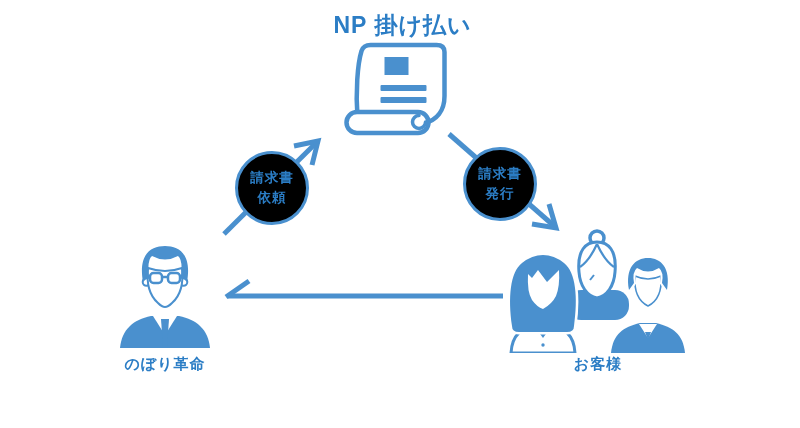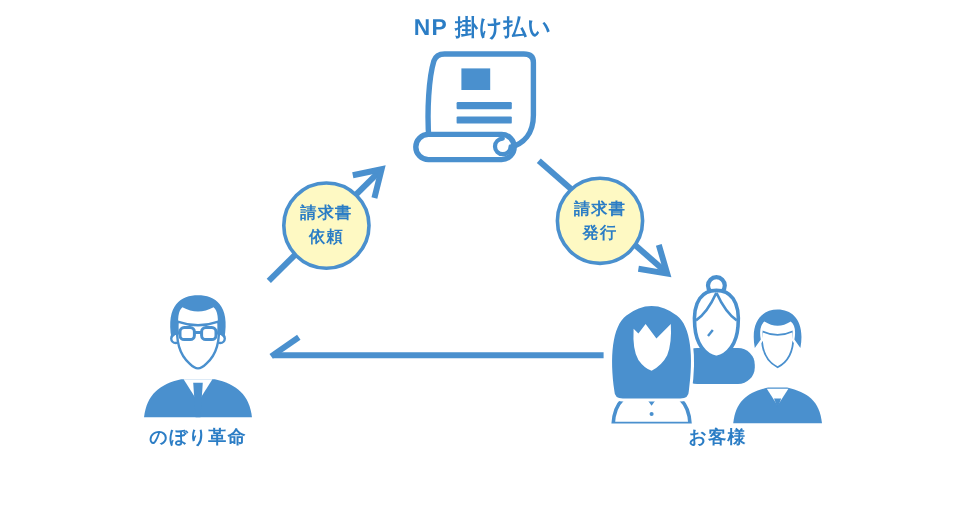--- a/index.html
+++ b/index.html
@@ -11,32 +11,32 @@
   html,body{margin:0;padding:0;}
   body{
     width:800px;height:428px;background:var(--bg);
     font-family:"Liberation Sans","DejaVu Sans",sans-serif;
     position:relative;overflow:hidden;
   }
   .canvas{position:absolute;inset:0;width:800px;height:428px;}
   .layer{position:absolute;left:0;top:0;}
   .top-title{
     position:absolute;top:10px;left:250px;width:305px;
-    text-align:center;font-size:19px;font-weight:bold;color:var(--text);
+    text-align:center;font-size:23px;font-weight:bold;color:var(--text);
     letter-spacing:1px;z-index:3;
   }
   .node-label{
     position:absolute;font-size:15px;font-weight:bold;color:var(--text);
     text-align:center;letter-spacing:1px;z-index:3;
   }
   .label-left{left:104px;top:355px;width:122px;}
   .label-right{left:540px;top:355px;width:116px;}
   .flow-circle{
     position:absolute;width:74px;height:74px;border-radius:50%;
-    background:#fef9c3;border:3px solid var(--blue);
+    background:#000000;border:3px solid var(--blue);
     display:flex;flex-direction:column;align-items:center;justify-content:center;
     font-size:13.5px;font-weight:bold;color:var(--text);line-height:1.45;
     letter-spacing:1px;z-index:2;text-align:center;
   }
   .circle-request{left:235px;top:151px;}
   .circle-issue{left:463px;top:147px;}
   .circle-order{left:357px;top:259px;}
   .arrows{z-index:1;}
   .icon{position:absolute;color:var(--blue);z-index:2;}
   .icon-scroll{left:340px;top:40px;}

